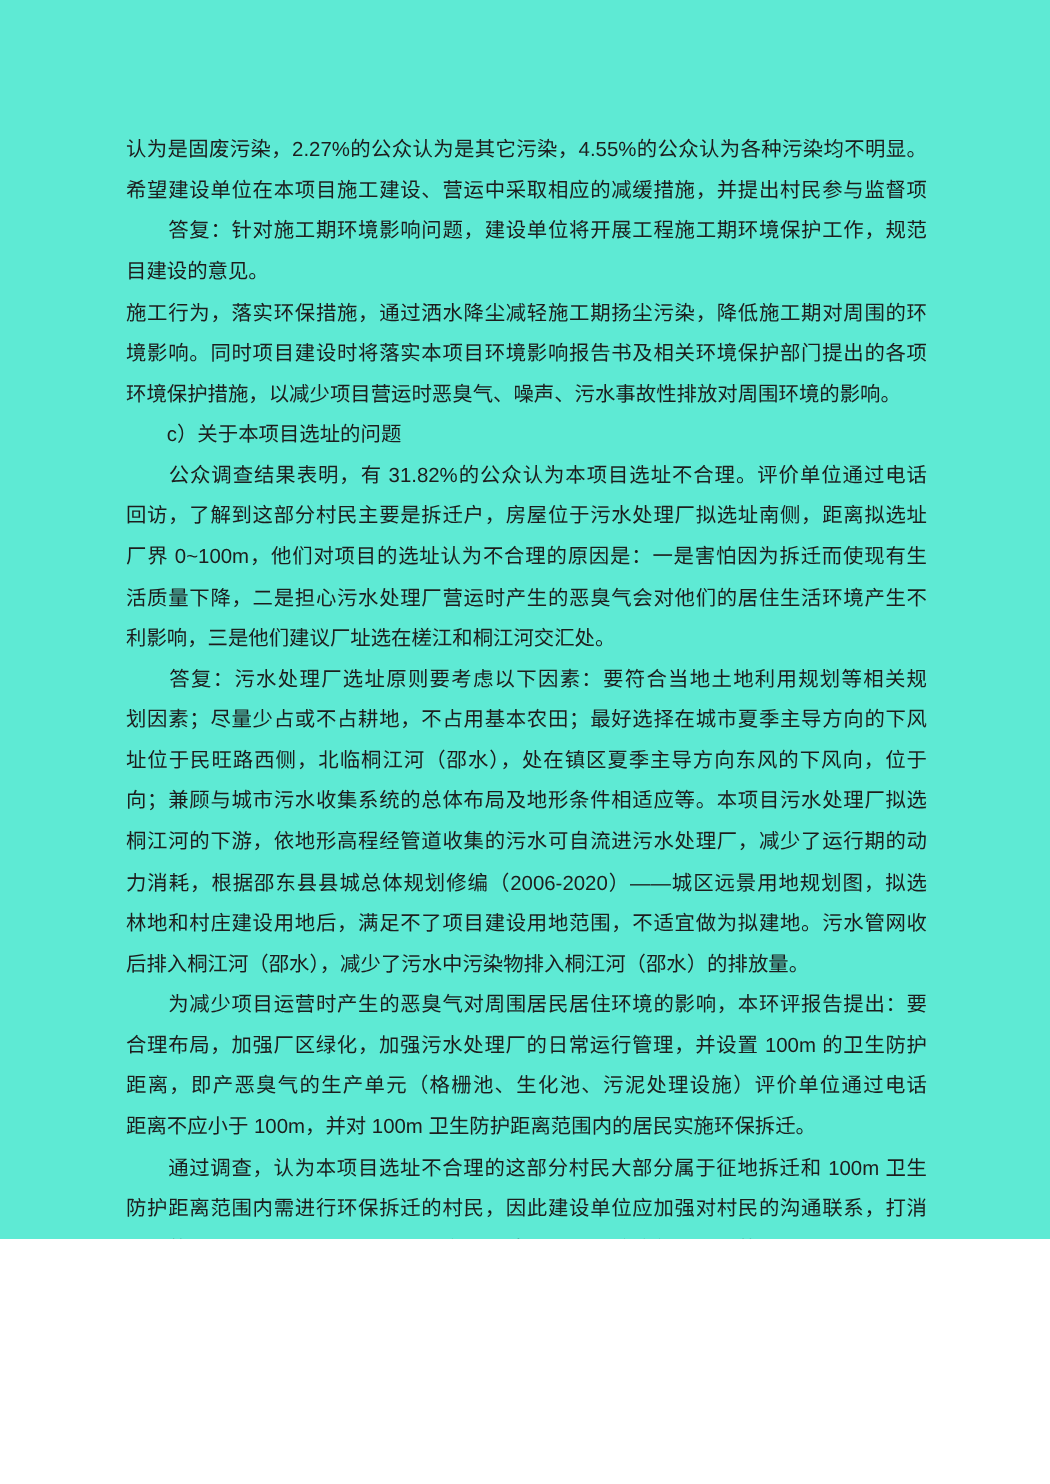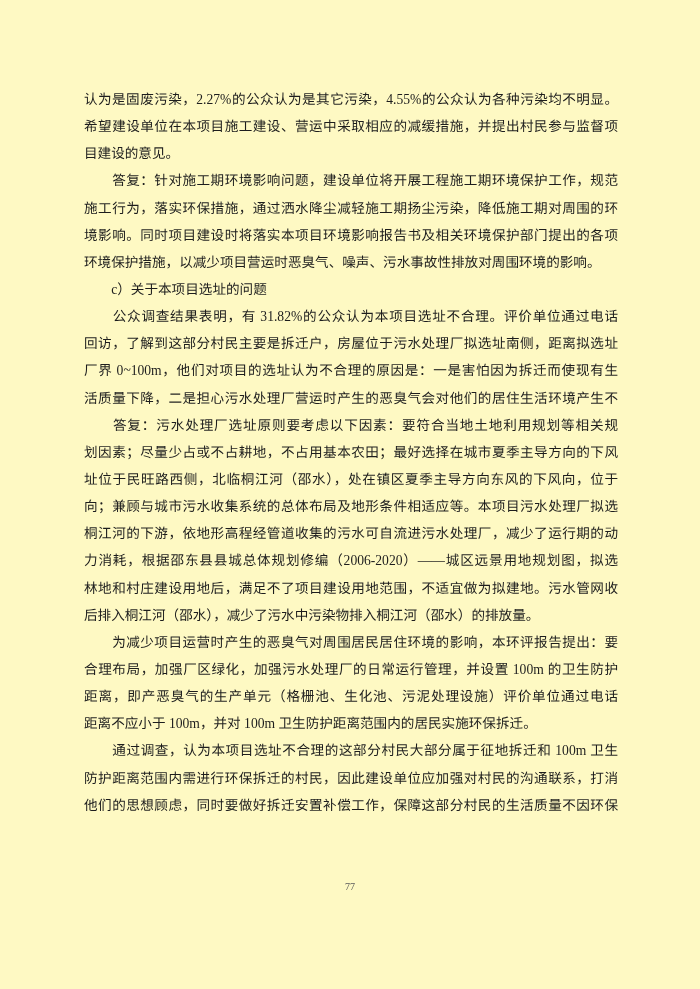--- a/index.html
+++ b/index.html
@@ -3,24 +3,24 @@
 <meta charset="utf-8">
 <style>
   html, body {
     margin: 0;
     padding: 0;
     background: #ffffff;
   }
   .page {
     position: relative;
     width: 700px;
-    height: 989px;
-    background: #fef9c3;
+    height: 826px;
+    background: #5eead4;
     overflow: hidden;
-    font-family: Liberation Serif, serif;
+    font-family: Liberation Sans, sans-serif;
   }
   .text-block {
     position: absolute;
     left: 84px;
     top: 86px;
     width: 534px;
   }
   .line {
     height: 27.15px;
     line-height: 27.15px;
@@ -45,30 +45,31 @@
     color: #5a5a5a;
   }
 </style>
 </head>
 <body>
 
 <div class="page">
   <div class="text-block">
       <div class="line">认为是固废污染，2.27%的公众认为是其它污染，4.55%的公众认为各种污染均不明显。</div>
       <div class="line">希望建设单位在本项目施工建设、营运中采取相应的减缓措施，并提出村民参与监督项</div>
+      <div class="line">　　答复：针对施工期环境影响问题，建设单位将开展工程施工期环境保护工作，规范</div>
       <div class="line para-end">目建设的意见。</div>
-      <div class="line">　　答复：针对施工期环境影响问题，建设单位将开展工程施工期环境保护工作，规范</div>
       <div class="line">施工行为，落实环保措施，通过洒水降尘减轻施工期扬尘污染，降低施工期对周围的环</div>
       <div class="line">境影响。同时项目建设时将落实本项目环境影响报告书及相关环境保护部门提出的各项</div>
       <div class="line para-end">环境保护措施，以减少项目营运时恶臭气、噪声、污水事故性排放对周围环境的影响。</div>
       <div class="line para-end">　　c）关于本项目选址的问题</div>
       <div class="line">　　公众调查结果表明，有 31.82%的公众认为本项目选址不合理。评价单位通过电话</div>
       <div class="line">回访，了解到这部分村民主要是拆迁户，房屋位于污水处理厂拟选址南侧，距离拟选址</div>
       <div class="line">厂界 0~100m，他们对项目的选址认为不合理的原因是：一是害怕因为拆迁而使现有生</div>
       <div class="line">活质量下降，二是担心污水处理厂营运时产生的恶臭气会对他们的居住生活环境产生不</div>
+      <div class="line para-end">利影响，三是他们建议厂址选在槎江和桐江河交汇处。</div>
       <div class="line">　　答复：污水处理厂选址原则要考虑以下因素：要符合当地土地利用规划等相关规</div>
       <div class="line">划因素；尽量少占或不占耕地，不占用基本农田；最好选择在城市夏季主导方向的下风</div>
       <div class="line">址位于民旺路西侧，北临桐江河（邵水），处在镇区夏季主导方向东风的下风向，位于</div>
       <div class="line">向；兼顾与城市污水收集系统的总体布局及地形条件相适应等。本项目污水处理厂拟选</div>
       <div class="line">桐江河的下游，依地形高程经管道收集的污水可自流进污水处理厂，减少了运行期的动</div>
       <div class="line">力消耗，根据邵东县县城总体规划修编（2006-2020）——城区远景用地规划图，拟选</div>
       <div class="line">林地和村庄建设用地后，满足不了项目建设用地范围，不适宜做为拟建地。污水管网收</div>
       <div class="line para-end">后排入桐江河（邵水），减少了污水中污染物排入桐江河（邵水）的排放量。</div>
       <div class="line">　　为减少项目运营时产生的恶臭气对周围居民居住环境的影响，本环评报告提出：要</div>
       <div class="line">合理布局，加强厂区绿化，加强污水处理厂的日常运行管理，并设置 100m 的卫生防护</div>

